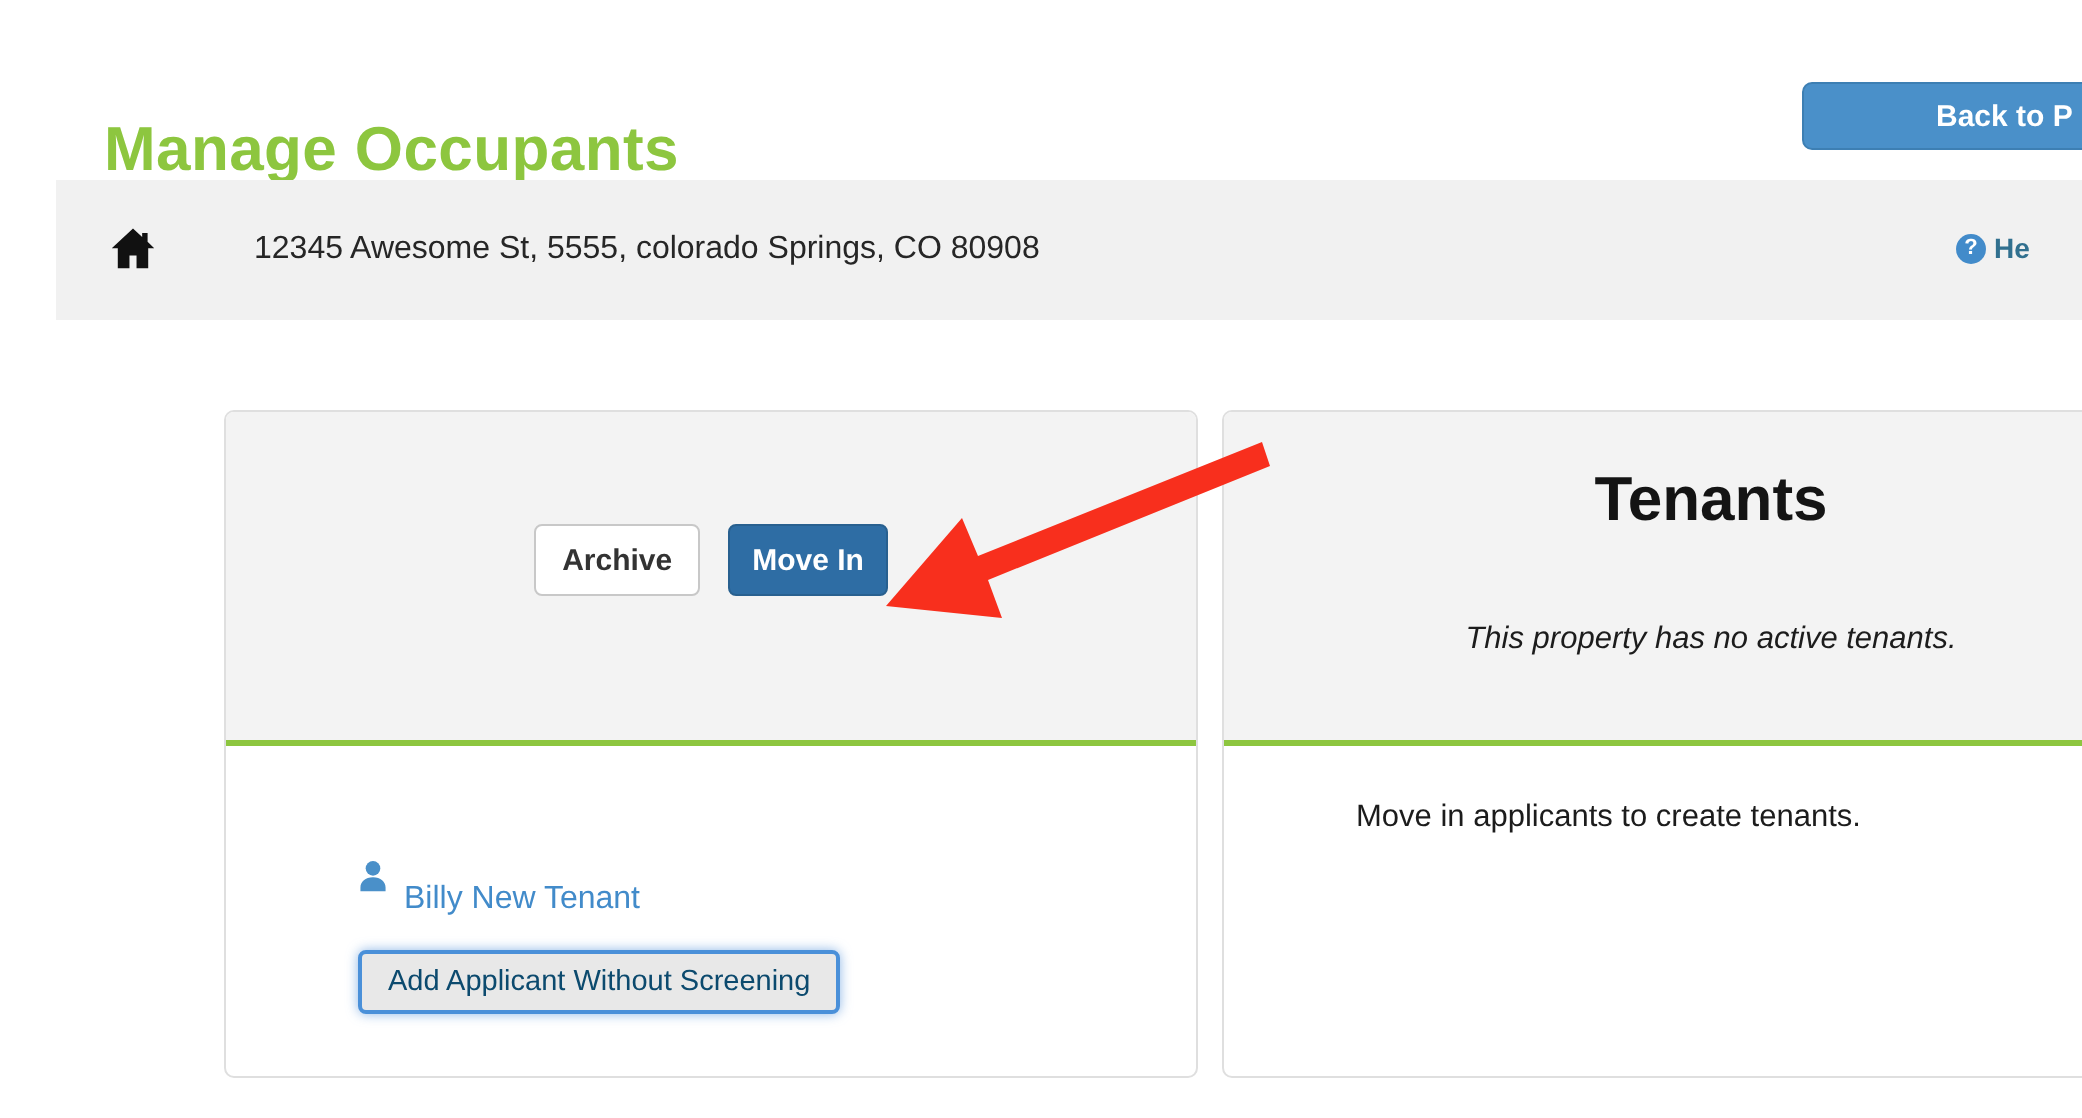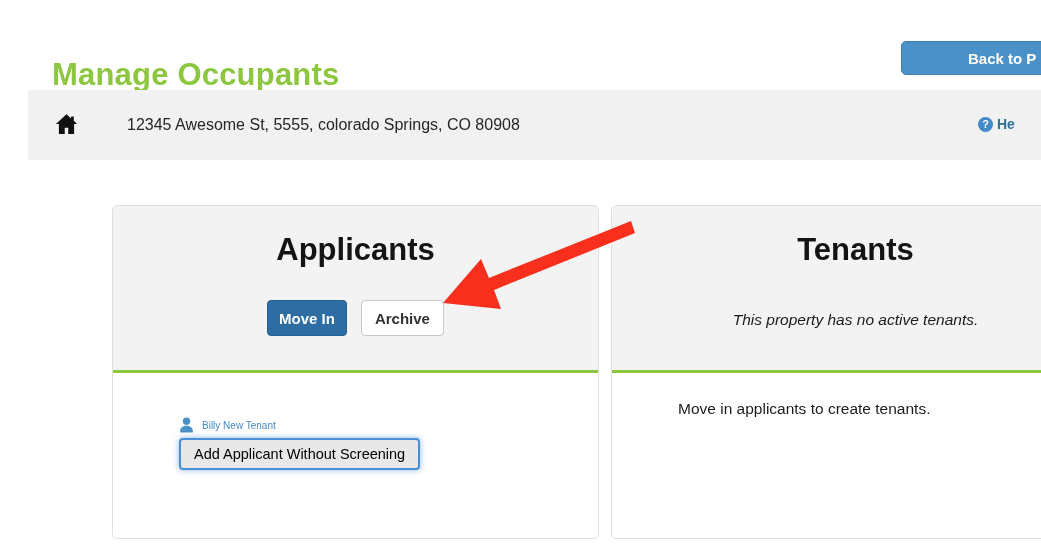--- a/index.html
+++ b/index.html
@@ -73,25 +73,25 @@
   .btn-movein  { background:var(--dark_blue_button, #2e6da4); border:1px solid #28608f;
                  color:#fff; padding:0 11px; }
   .empty-notice {
     margin-top:42px; font-size:15.5px; font-style:italic; color:#1c1c1c;
   }
   .panel-body { padding:27px 0 0 66px; text-align:left; }
   .body-text { margin:0; font-size:15.5px; color:var(--text_dark, #1c1c1c); }
   .applicant-row { margin-top:17px; display:flex; align-items:center; gap:8px; }
   .user-ic { width:15px; height:16px; display:block; }
   .applicant-link {
-    font-size:10px; color:var(--link_blue, #428bca); text-decoration:none; cursor:pointer;
+    font-size:16px; color:var(--link_blue, #428bca); text-decoration:none; cursor:pointer;margin-top:24px;
   }
   .btn-add {
-    margin-top:5px; font-family:"Liberation Sans", sans-serif;
-    font-size:14.5px; color:#000000; background:#e8e8e8;
+    margin-top:16px; font-family:"Liberation Sans", sans-serif;
+    font-size:14.5px; color:#0c4a6e; background:#e8e8e8;
     border:2px solid var(--focus_blue, #4a90d9); border-radius:4px;
     padding:6px 13px; cursor:pointer;
     box-shadow:0 0 6px rgba(82,144,217,.65);
   }
 
   
   .arrow-overlay {
     position:absolute; left:0; top:0; width:1041px; height:559px;
     pointer-events:none; z-index:20;
   }
@@ -114,24 +114,23 @@
     <a class="addr-link">12345 Awesome St, 5555, colorado Springs, CO 80908</a>
   </div>
 
   <div class="help-link">
     <span class="q-circle">?</span>
     <span class="help-label">He</span>
   </div>
 
   <section class="panel panel-left">
     <div class="panel-header">
-      <h2 class="panel-title">Applicants</h2>
       <div class="btn-row">
+        <button class="btn btn-archive">Archive</button>
         <button class="btn btn-movein">Move In</button>
-        <button class="btn btn-archive">Archive</button>
       </div>
     </div>
     <div class="panel-body">
       <div class="applicant-row">
         <span class="user-ic">
           <svg viewBox="0 0 16 17" width="15" height="16">
             <circle cx="8" cy="4.4" r="3.9" fill="#4a90c9"></circle>
             <path d="M8 9.2c-4.1 0-6.7 2.4-6.7 5.4v2h13.4v-2c0-3-2.6-5.4-6.7-5.4z" fill="#4a90c9"></path>
           </svg>
         </span>

